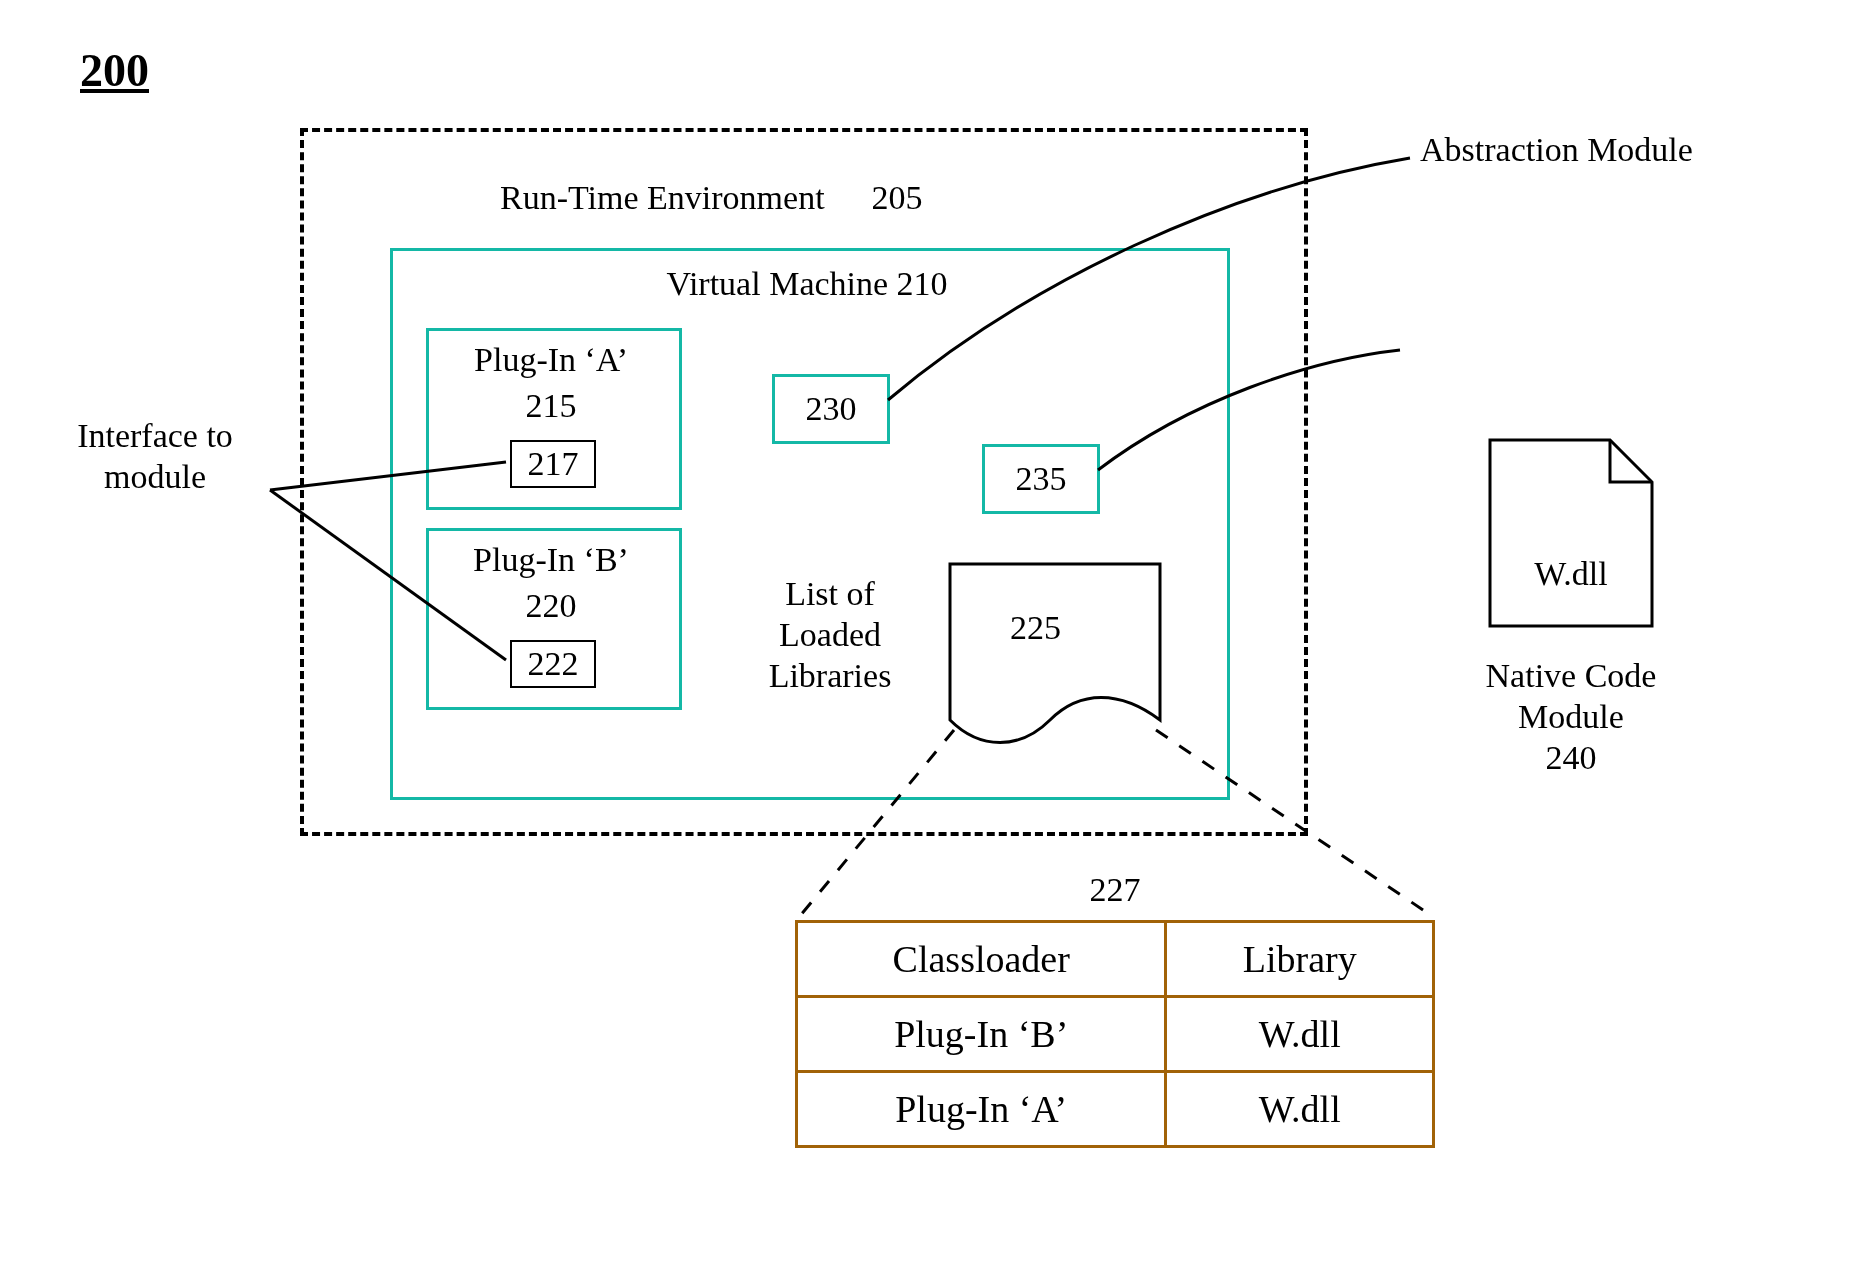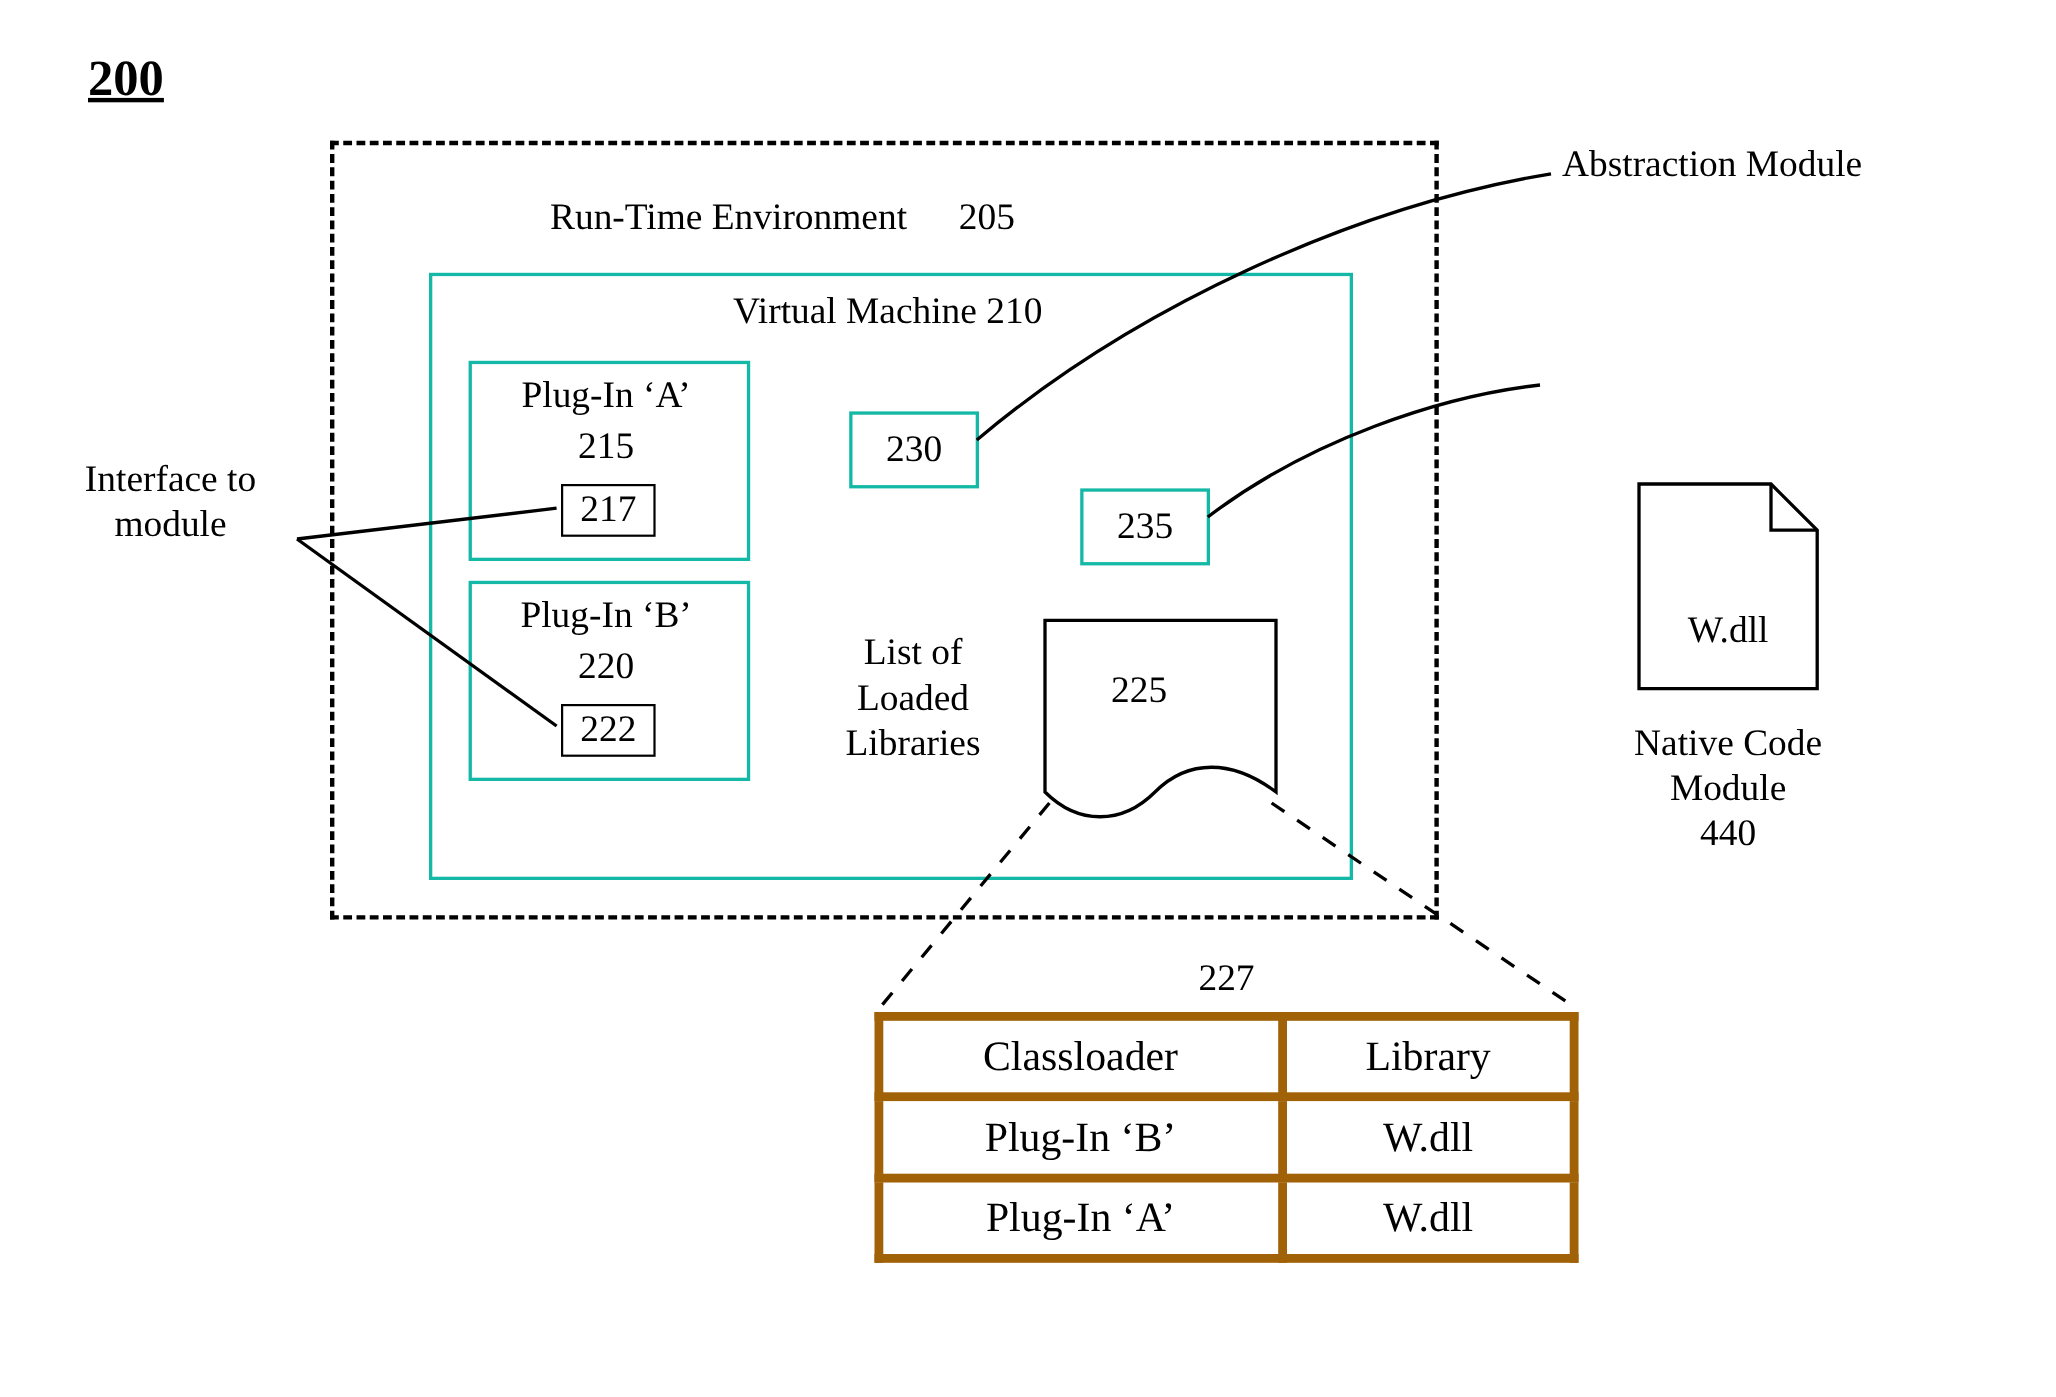--- a/index.html
+++ b/index.html
@@ -39,21 +39,21 @@
     border: 2px solid #000;
   }
 
   
   table.data {
     border-collapse: collapse;
     width: 100%;
     height: 100%;
   }
   table.data td, table.data th {
-    border: 8px solid #a16207;
+    border: 3px solid #a16207;
     font-size: 38px;
     text-align: center;
     vertical-align: middle;
     padding: 0;
     font-weight: normal;
   }
 
   svg.overlay {
     position: absolute;
     left: 0; top: 0;
@@ -131,21 +131,21 @@
   </div>
 
   <div class="abs txt" style="left:1420px; top:130px;">Abstraction Module</div>
 
 
   <div class="abs txt txt-c" style="left:1486px; top:554px; width:170px;">W.dll</div>
 
   <div class="abs txt txt-c" style="left:1456px; top:656px; width:230px; white-space:normal; line-height:1.2;">
     <div>Native Code</div>
     <div>Module</div>
-    <div>440</div>
+    <div>240</div>
   </div>
 
   <svg class="overlay" viewBox="0 0 1869 1270" xmlns="http://www.w3.org/2000/svg">
 
     <g stroke="#000" stroke-width="3" fill="none">
       <line x1="270" y1="490" x2="506" y2="462"></line>
       <line x1="270" y1="490" x2="506" y2="660"></line>
     </g>
 
     <g stroke="#000" stroke-width="3" fill="none">

